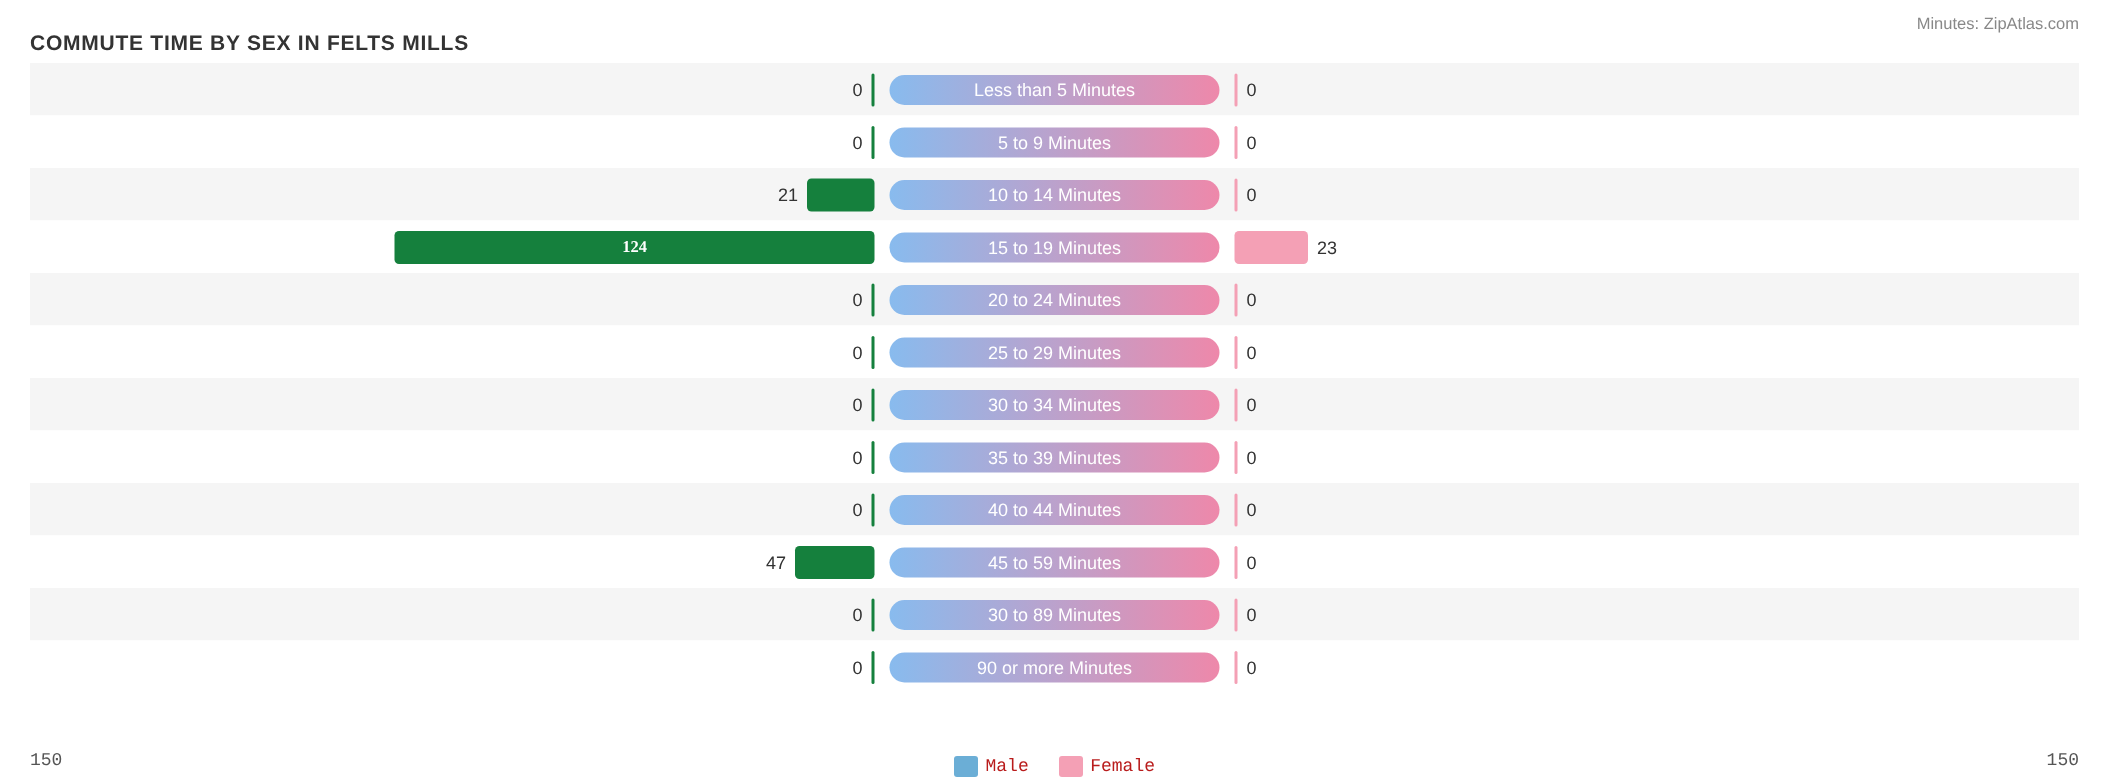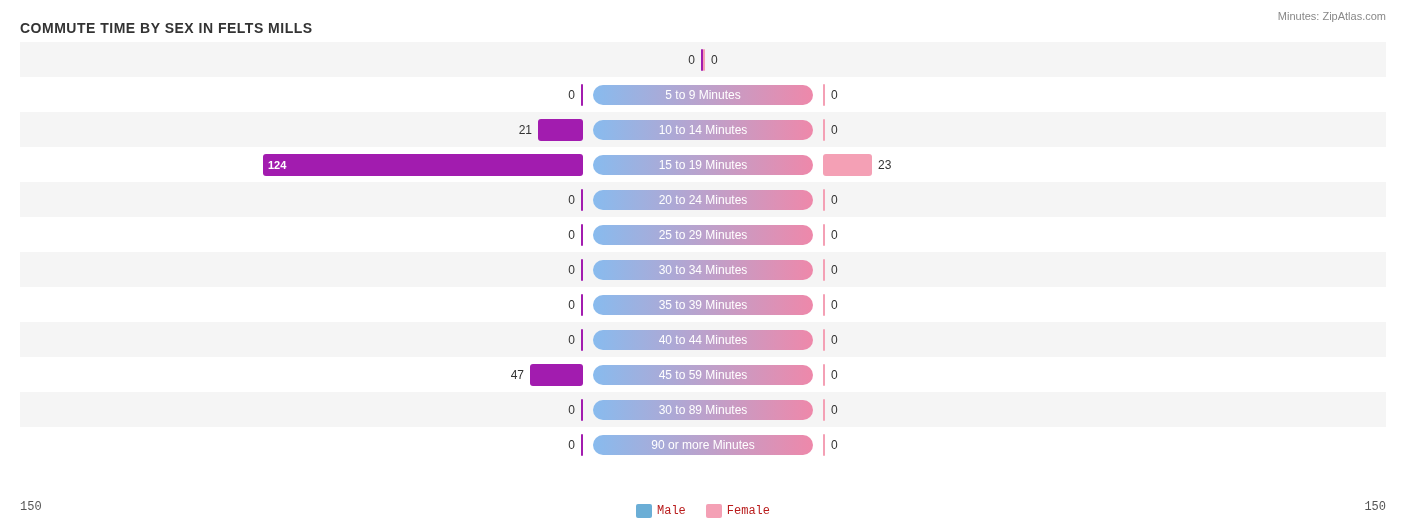--- a/index.html
+++ b/index.html
@@ -83,22 +83,23 @@
       height: 100%;
       position: relative;
     }
     .bar {
       height: 22px;
       border-radius: 3px;
       display: flex;
       align-items: center;
     }
     .bar-male {
-      background: #a21caf;
-      justify-content: flex-start;
+      background: #15803d;
+      justify-content: center;
+      font-family: Liberation Serif, serif;
     }
     .bar-female {
       background: #f4a0b5;
       justify-content: flex-end;
     }
     .bar-value-inside {
       font-size: 11px;
       font-weight: bold;
       color: #fff;
       padding: 0 5px;
@@ -142,20 +143,23 @@
 <div class="chart-container">
   <div class="chart-title">COMMUTE TIME BY SEX IN FELTS MILLS</div>
   <div class="source-text">Minutes: ZipAtlas.com</div>
 
   <div class="chart-area" id="chart-rows">
   <div class="row">
         <div class="male-bar-wrap">
           <span style="font-size: 12px; color: rgb(51, 51, 51); margin-right: 6px;">0</span>
           <div class="bar bar-male" style="width: 2px;"></div>
         </div>
+        <div class="label-box">
+          <div class="label-pill">Less than 5 Minutes</div>
+        </div>
         <div class="female-bar-wrap">
           <div class="bar bar-female" style="width: 2px;"></div>
           <span style="font-size: 12px; color: rgb(51, 51, 51); margin-left: 6px;">0</span>
         </div>
       </div>
       <div class="row">
         <div class="male-bar-wrap">
           <span style="font-size: 12px; color: rgb(51, 51, 51); margin-right: 6px;">0</span>
           <div class="bar bar-male" style="width: 2px;"></div>
         </div>

